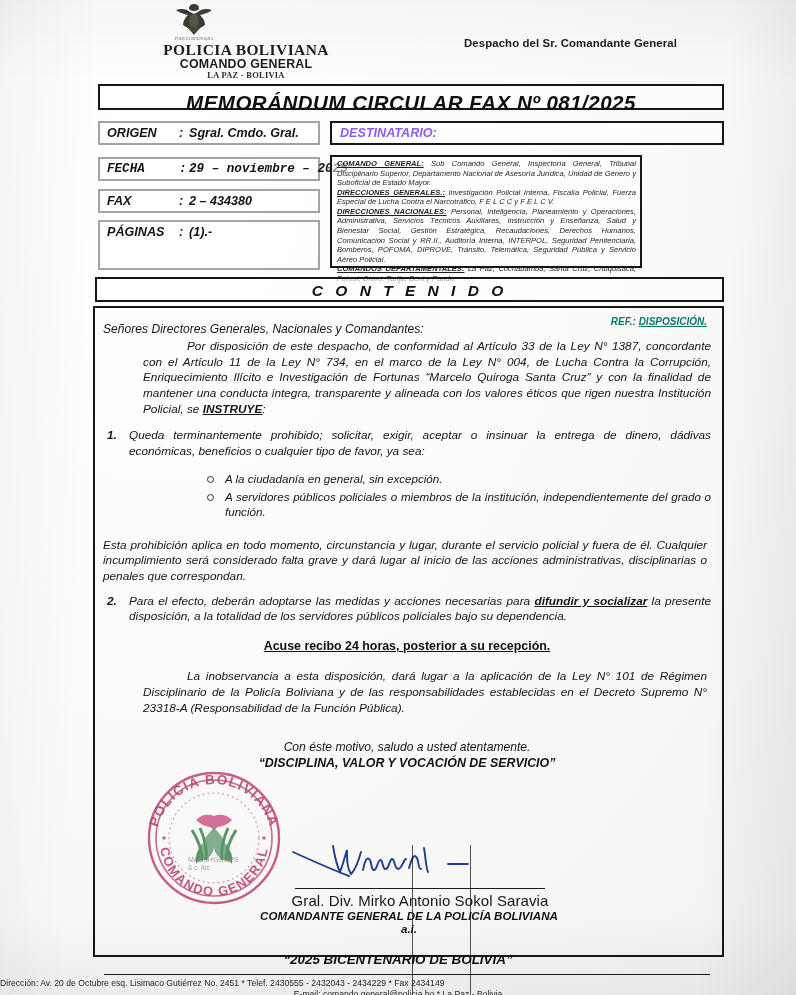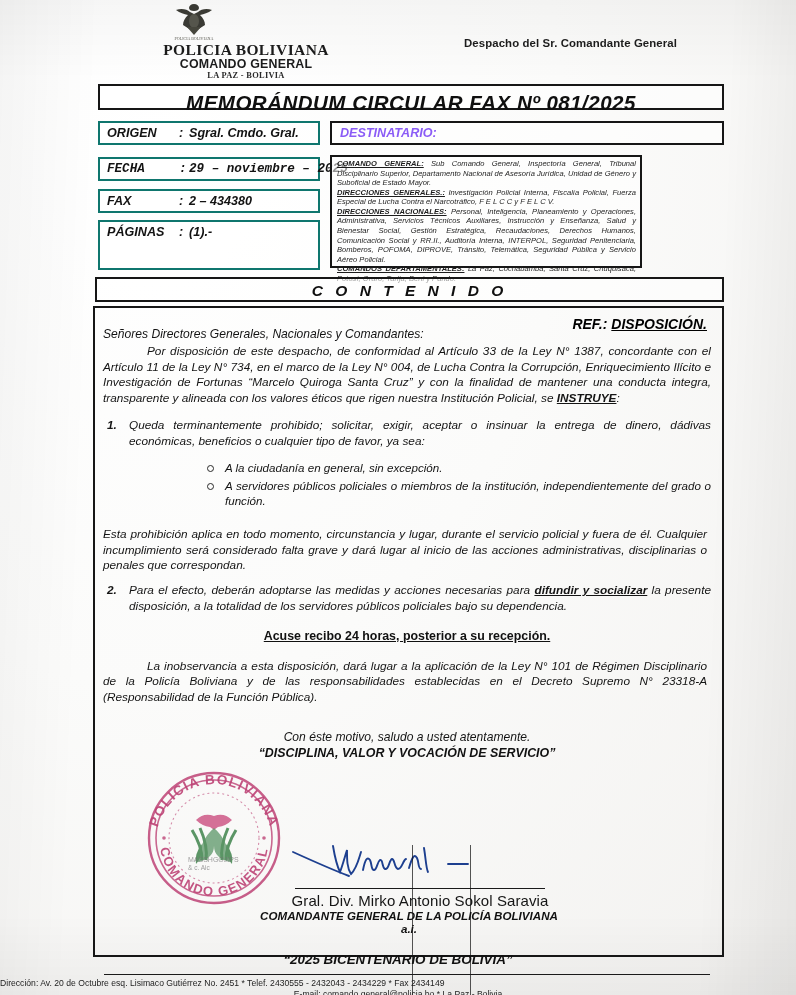--- a/index.html
+++ b/index.html
@@ -108,21 +108,21 @@
     text-align: center;
     font-size: 20.5px;
     font-weight: bold;
     font-style: italic;
     letter-spacing: 0.5px;
     color: #0f0f0f;
   }
 
   
   .field-box {
-    border: 2px solid #0f766e;
+    border: 2px solid #a3a3a3;
     position: absolute;
     box-sizing: border-box;
     background: rgba(255,255,255,0.5);
   }
   .fb-origen  { left: 98px;  top: 121px; width: 222px; height: 24px; }
   .fb-fecha   { left: 98px;  top: 157px; width: 222px; height: 24px; font-family: Liberation Mono, monospace; }
   .fb-fax     { left: 98px;  top: 189px; width: 222px; height: 24px; }
   .fb-paginas { left: 98px;  top: 220px; width: 222px; height: 50px; }
 
   .field-row {
@@ -192,44 +192,44 @@
 
   .body-inner {
     position: absolute;
     left: 103px; top: 312px;
     width: 612px;
     height: 640px;
   }
 
   .ref {
     text-align: right;
-    font-size: 14px;
+    font-size: 10px;
     font-weight: bold;
     font-style: italic;
     margin: 4px 8px 0 0;
-    color: #000000;
+    color: #0f766e;
   }
   .ref u { text-decoration: underline; }
 
   .salutation {
     font-size: 12.1px;
     font-style: italic;
     margin-top: -5px;
     color: #141414;
   }
 
   p.para {
     font-size: 11.8px;
     font-style: italic;
     line-height: 1.33;
     text-align: justify;
     margin: 3px 4px 0 0;
     color: #141414;
   }
-  p.para.indent { text-indent: 44px; }
+  p.para.indent { text-indent: 44px; margin-left: 40px; }
   p.para b { font-weight: bold; }
   p.para u { text-decoration: underline; }
 
   .numlist {
     margin: 11px 4px 0 0;
   }
   .numitem {
     position: relative;
     padding-left: 26px;
     font-size: 11.8px;

